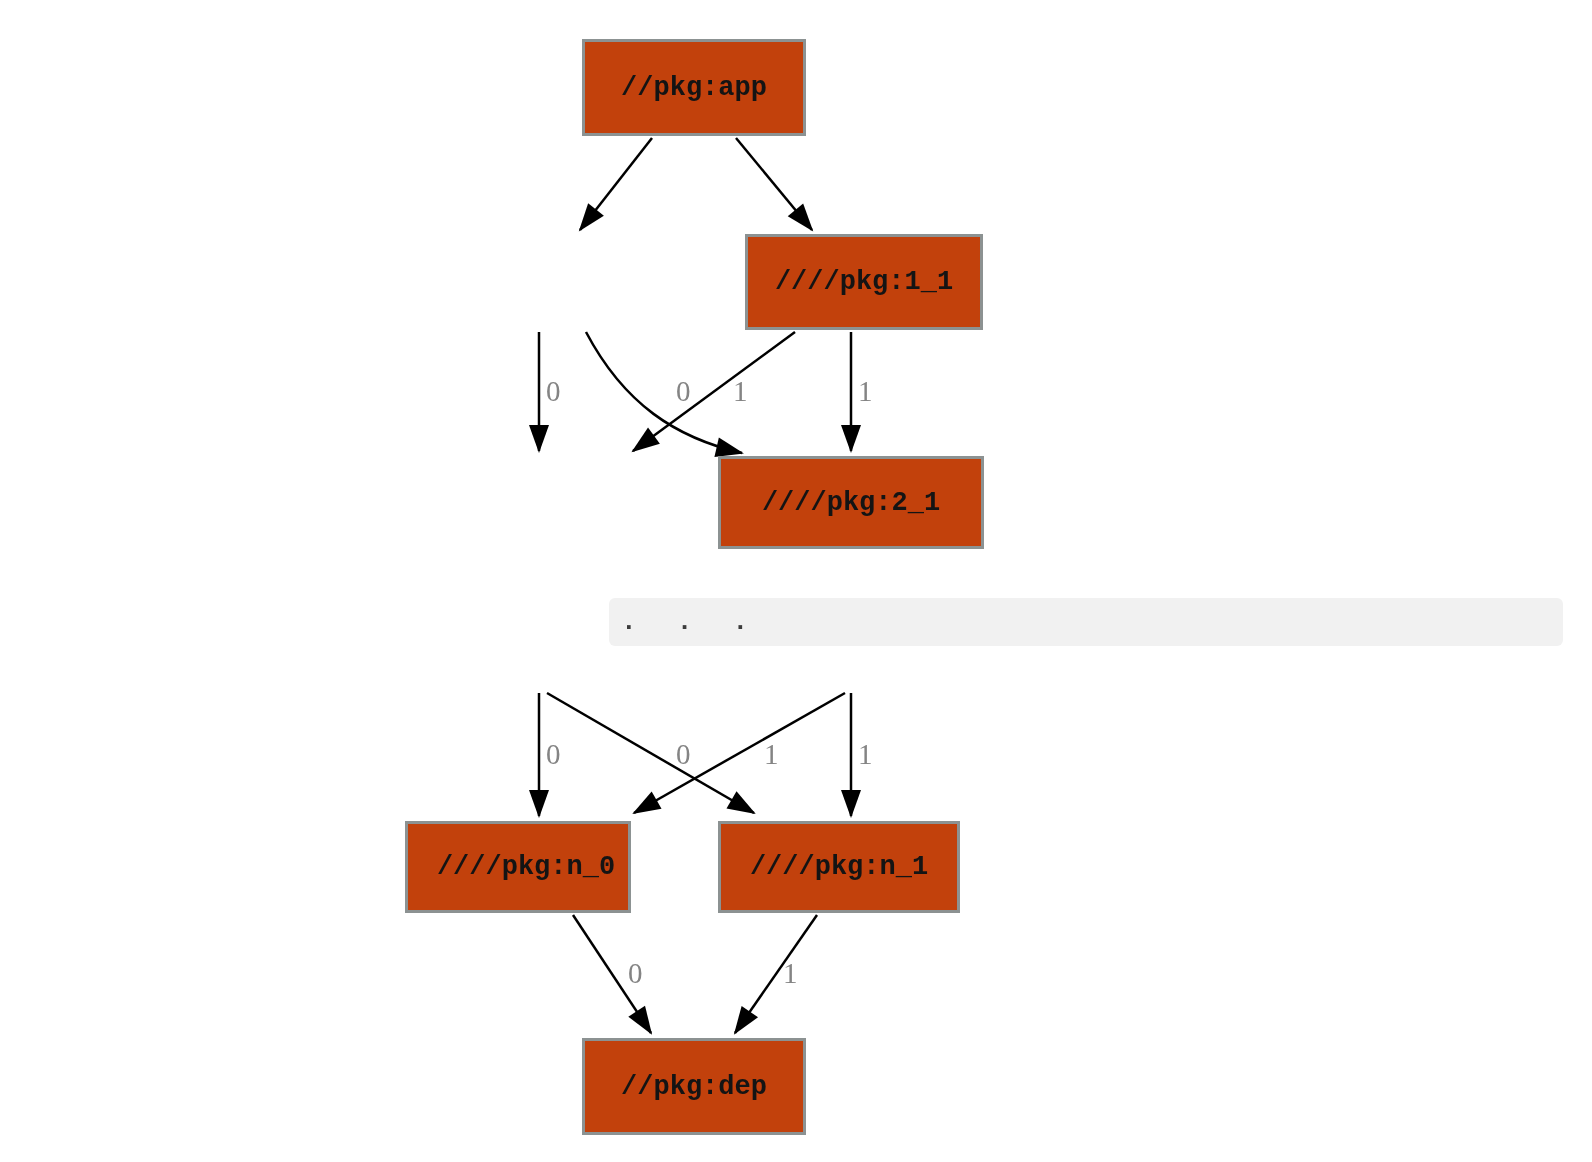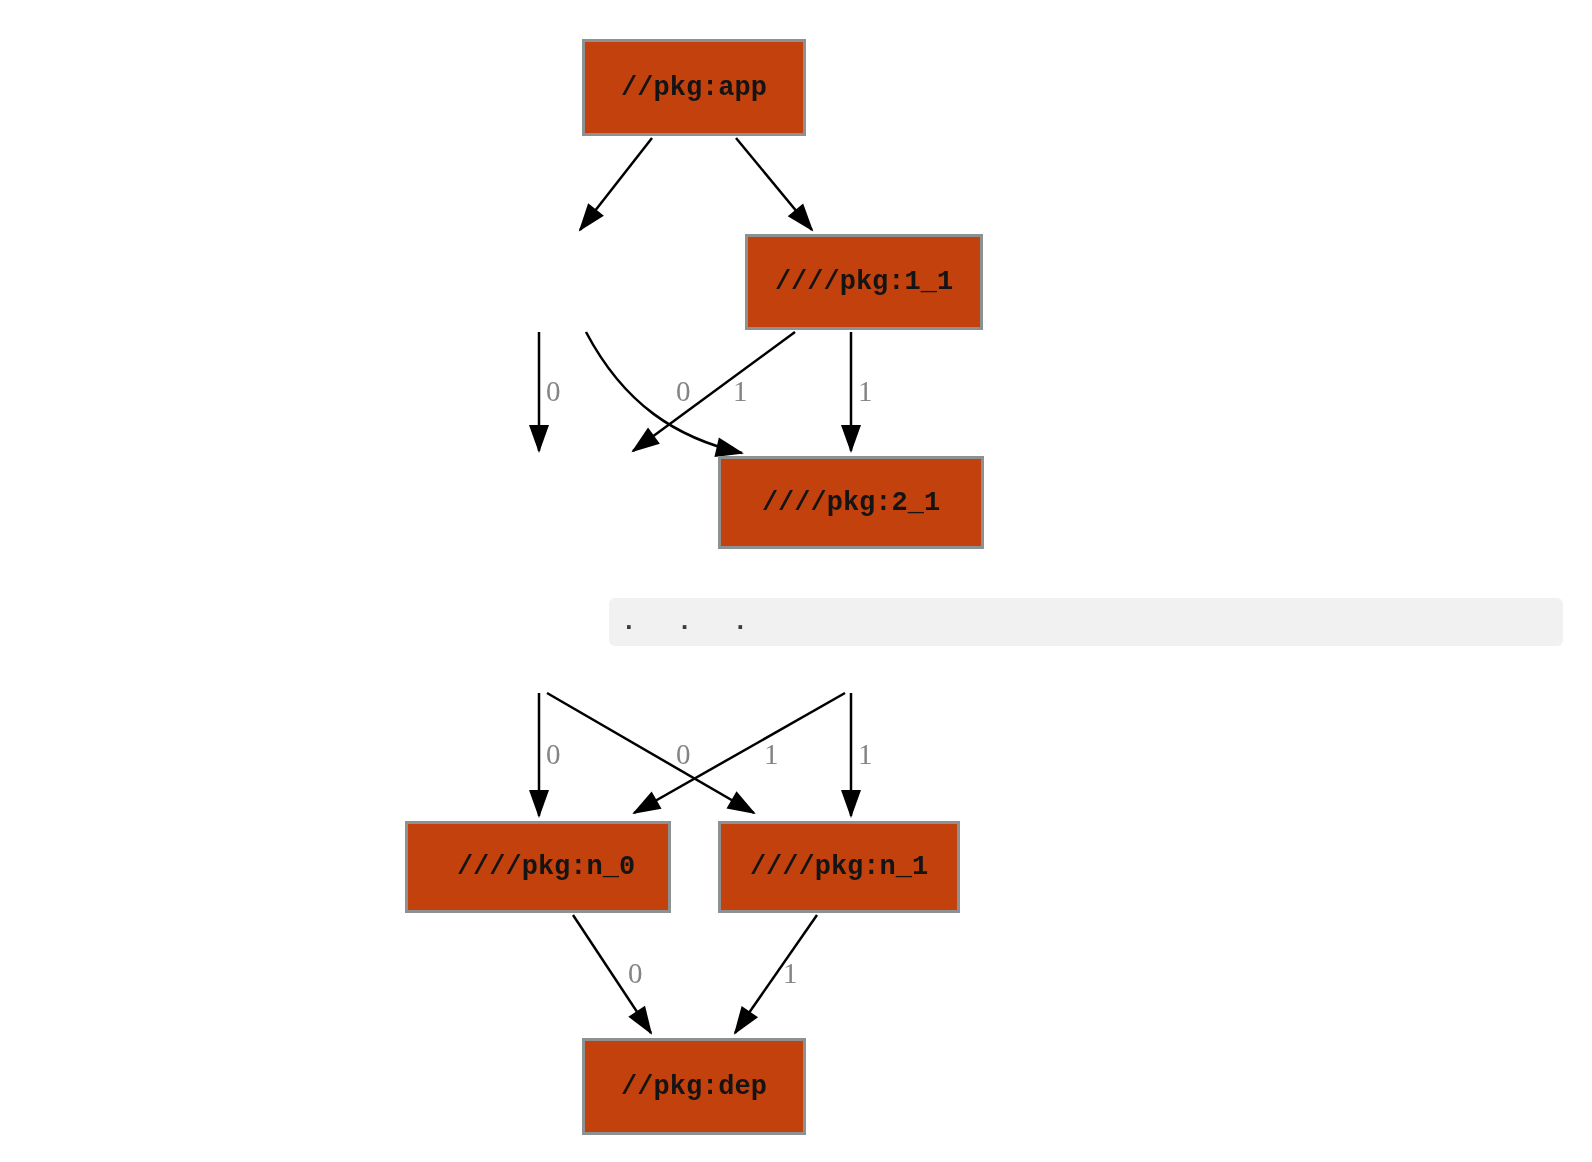--- a/index.html
+++ b/index.html
@@ -34,21 +34,21 @@
     font-size: 27px;
     color: #141414;
     white-space: pre;
   }
 
   .node-app  { left: 582px; top: 39px;   width: 224px; height: 97px; }
   .node-1-0  { left: 405px; top: 234px;  width: 266px; height: 96px; }
   .node-1-1  { left: 722px; top: 234px;  width: 238px; height: 96px; margin-left: 23px; }
   .node-2-0  { left: 405px; top: 456px;  width: 266px; height: 93px; }
   .node-2-1  { left: 718px; top: 456px;  width: 266px; height: 93px; }
-  .node-n-0  { left: 405px; top: 821px;  width: 266px; height: 92px; padding-left: 16px; }
+  .node-n-0  { left: 405px; top: 821px;  width: 226px; height: 92px; padding-left: 16px; }
   .node-n-1  { left: 718px; top: 821px;  width: 242px; height: 92px; }
   .node-dep  { left: 582px; top: 1038px; width: 224px; height: 97px; }
 
   .ellipsis-band {
     position: absolute;
     left: 609px; top: 598px;
     width: 954px; height: 48px;
     box-sizing: border-box;
     background: #f1f1f1;
     border-radius: 6px;

